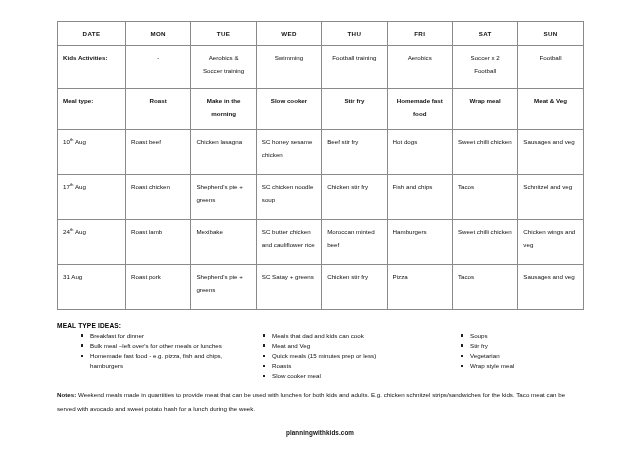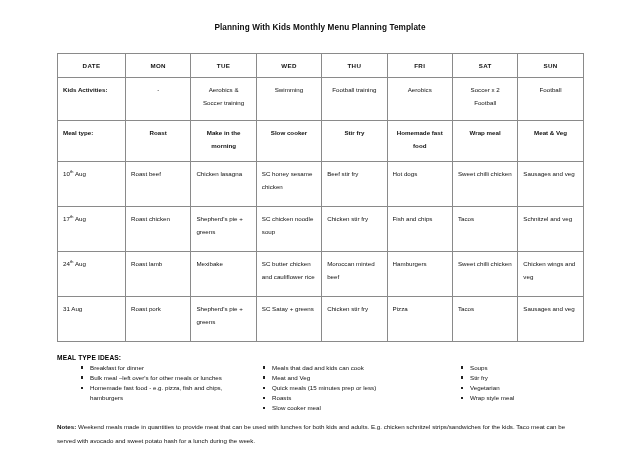--- a/index.html
+++ b/index.html
@@ -153,21 +153,20 @@
     font-weight: bold;
     color: #111111;
     letter-spacing: 0.1px;
   }
 </style>
 </head>
 <body>
 
 <div class="page">
 
-  <div class="doc-title">Planning With Kids Monthly Menu Planning Template</div>
 
   <div class="table-wrap">
     <table class="menu">
       <colgroup>
         <col class="c-date">
           <col class="c-day">
           <col class="c-day">
           <col class="c-day">
         <col class="c-day">
           <col class="c-day">

